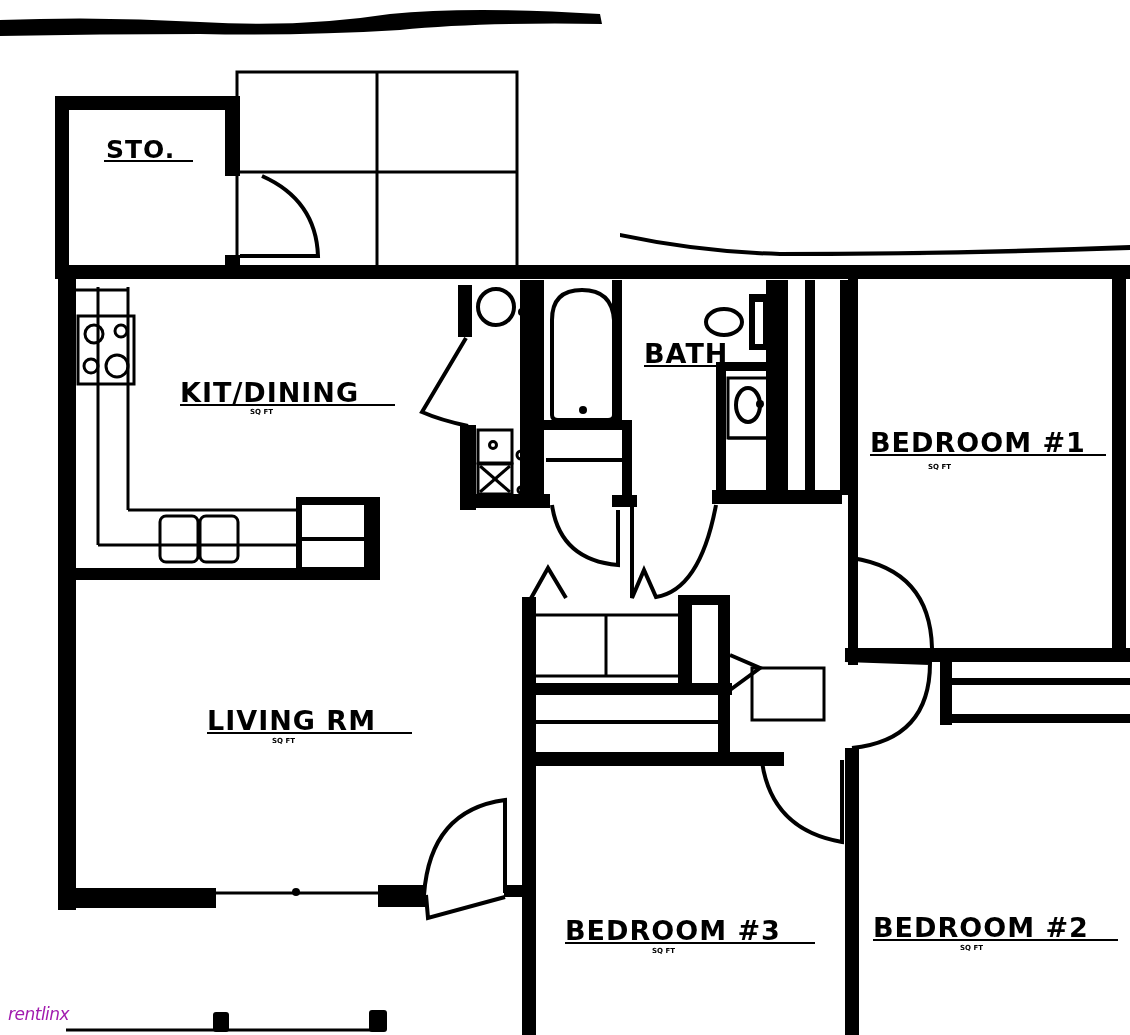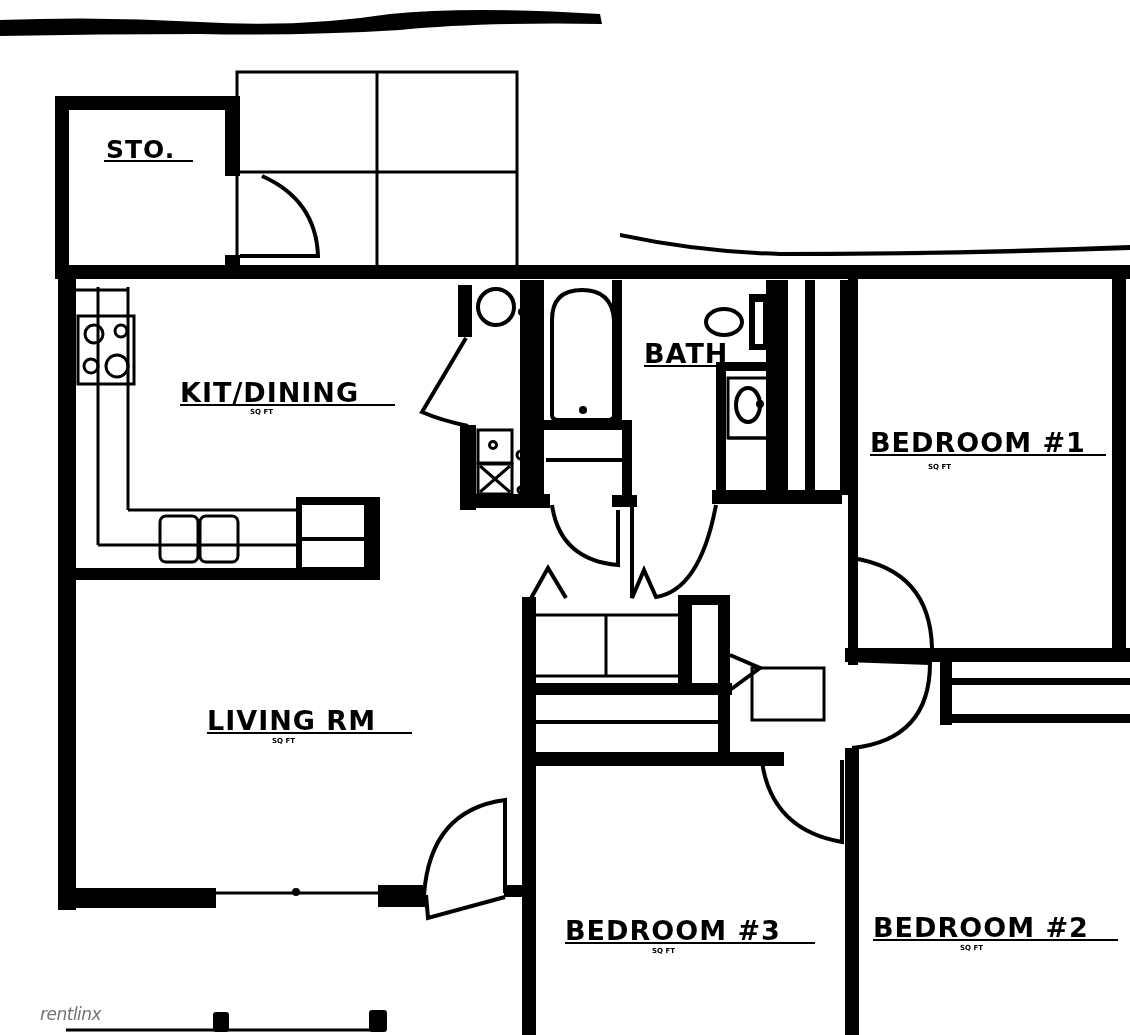--- a/index.html
+++ b/index.html
@@ -3,21 +3,21 @@
 <meta charset="utf-8">
 <style>
   html, body { margin: 0; padding: 0; background: #ffffff; }
   #plan-wrap { position: relative; width: 1130px; height: 1035px; overflow: hidden; background: #ffffff; }
   svg { position: absolute; left: 0; top: 0; }
   .wall { fill: #000000; }
   .thin { fill: none; stroke: #000000; stroke-width: 3; }
   .med { fill: none; stroke: #000000; stroke-width: 4; }
   .lbl { font-family: "DejaVu Sans", sans-serif; font-weight: bold; fill: #000000; letter-spacing: 1px; }
   .sub { font-family: "DejaVu Sans", sans-serif; font-weight: bold; fill: #000000; font-size: 7px; }
-  .wm { position: absolute; left: 8px; top: 1004px; font-family: "DejaVu Sans", sans-serif; font-size: 17px; color: #737373; font-style: italic; letter-spacing: -0.5px; margin-left: 32px; }
+  .wm { position: absolute; left: 8px; top: 1004px; font-family: "DejaVu Sans", sans-serif; font-size: 17px; color: #a21caf; font-style: italic; letter-spacing: -0.5px; }
 </style>
 </head>
 <body>
 
 <div id="plan-wrap">
 <svg width="1130" height="1035" viewBox="0 0 1130 1035">
 
   <path class="wall" d="M0 20 Q100 16 200 22 Q300 28 390 14 Q470 6 600 14 L602 24 Q480 22 400 30 Q300 36 200 34 Q100 34 0 36 Z"></path>
   <path fill="#000" d="M620 233 Q700 250 780 252 Q950 252 1130 245 L1130 250 Q950 256 780 256 Q700 254 620 237 Z"></path>
 

